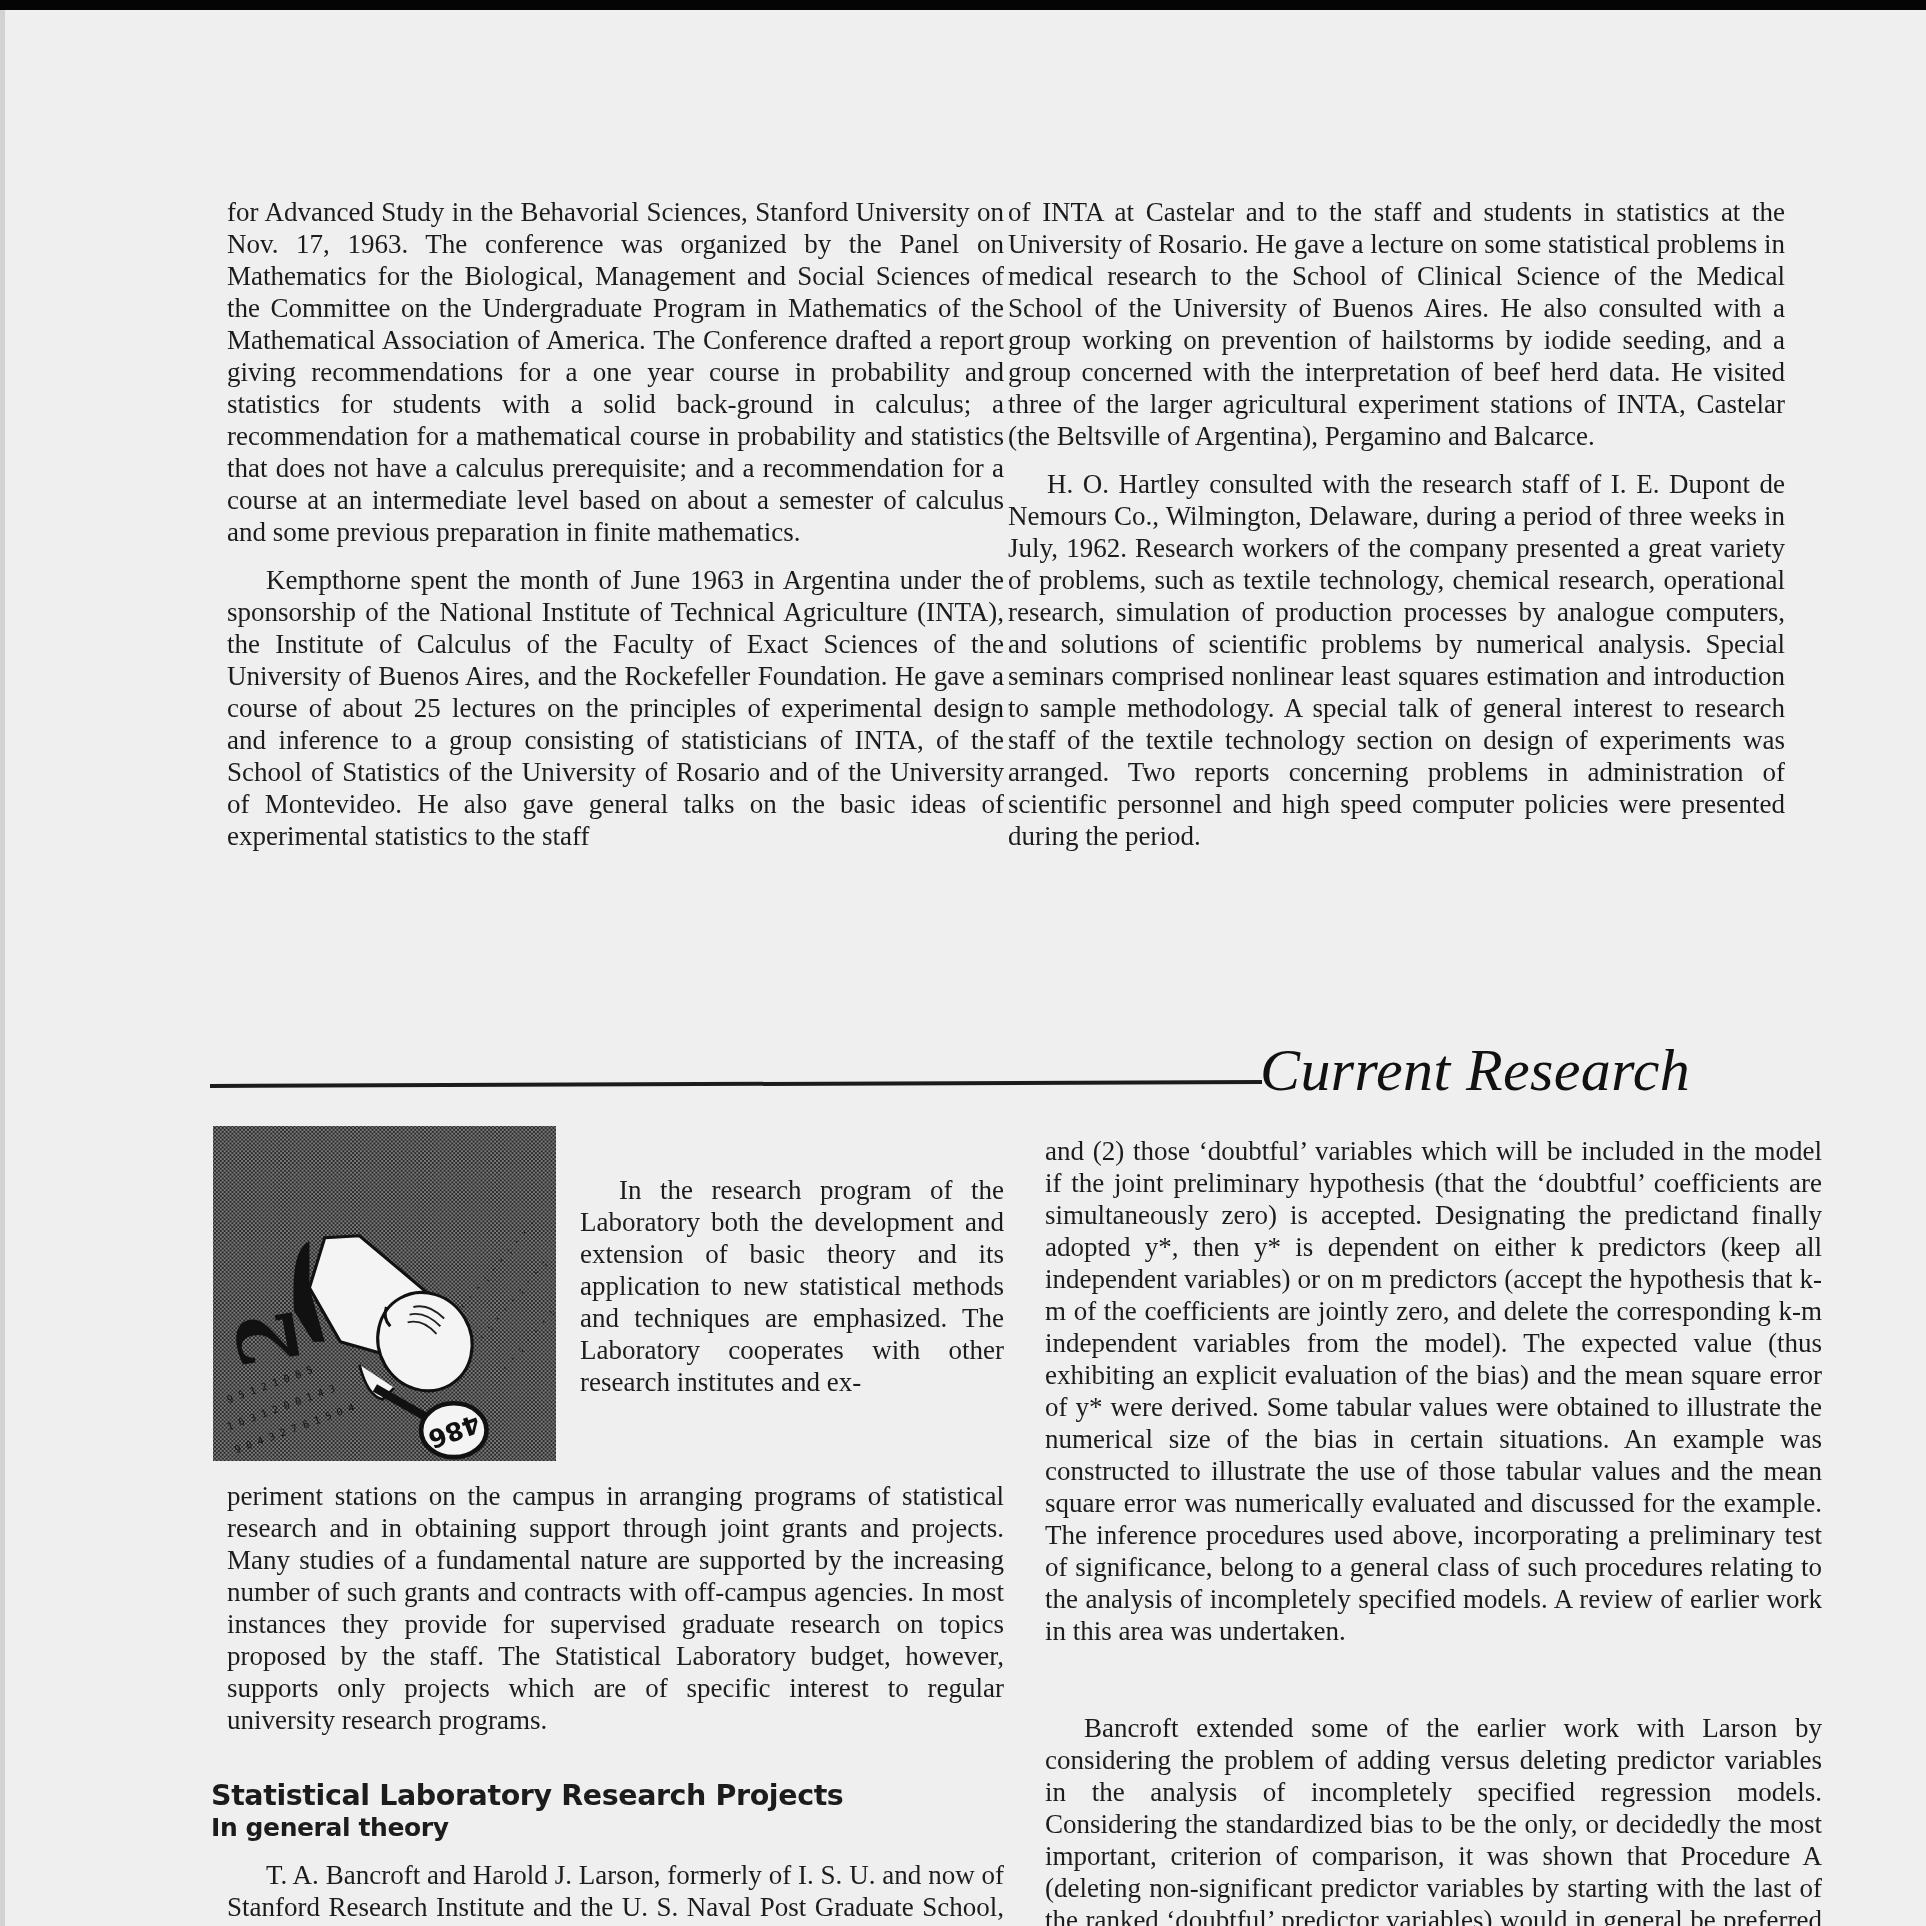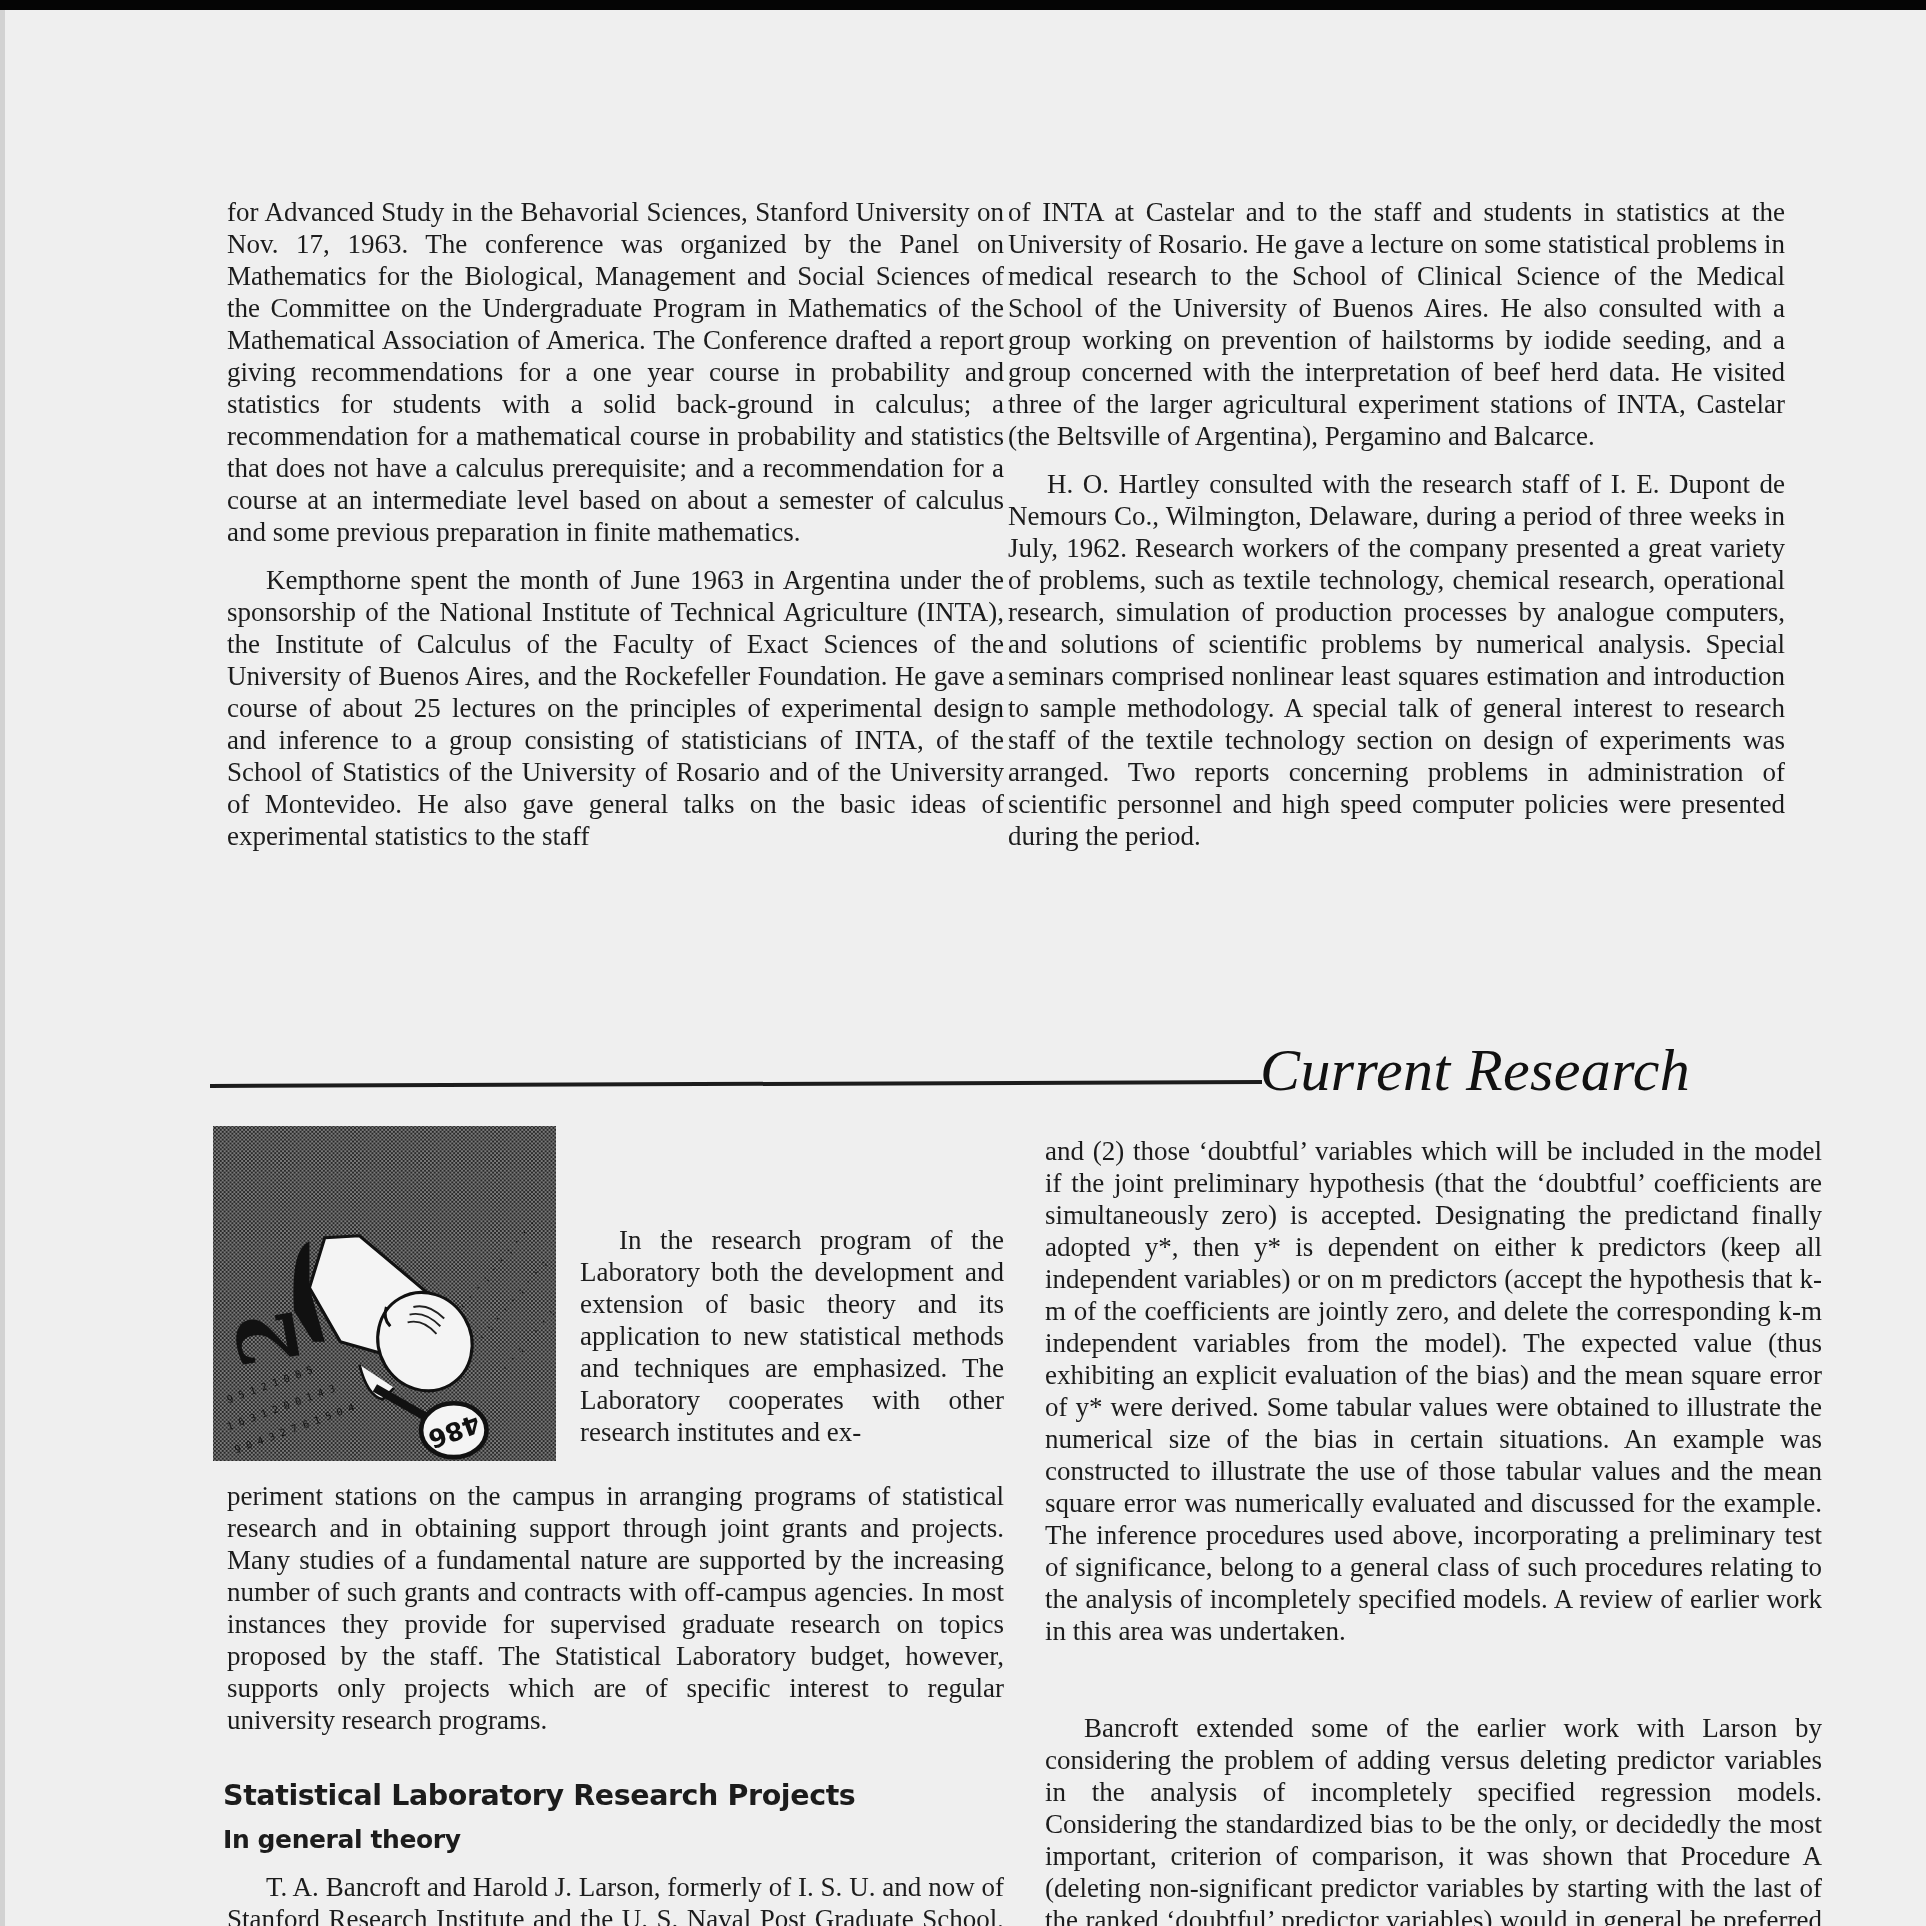--- a/index.html
+++ b/index.html
@@ -53,27 +53,27 @@
     background-color: #7a7a7a;
     background-image:
       radial-gradient(circle, #2a2a2a 35%, transparent 40%),
       radial-gradient(circle, #2a2a2a 35%, transparent 40%);
     background-size: 3.9px 3.9px;
     background-position: 0 0, 1.9px 1.9px;
   }
   .illustration svg { position: absolute; left: 0; top: 0; }
 
   .col-left-intro {
-    left: 564px; top: 1208px; width: 456px;
+    left: 564px; top: 1158px; width: 456px;
   }
   .col-left-bottom { left: 211px; top: 1464px; }
   .heading-sans {
     font-family: "DejaVu Sans", "Liberation Sans", sans-serif;
     font-weight: bold;
-    margin: 12px;
+    margin: 0;
   }
   .h-projects { font-size: 28.5px; line-height: 35px; margin-top: 42px; letter-spacing: -0.4px; }
   .h-general  { font-size: 25px; line-height: 30px; letter-spacing: -0.4px; }
 
   .col-right-bottom { left: 1029px; top: 1119px; }
   .gap { height: 33px; }
 </style>
 </head>
 <body>
 

